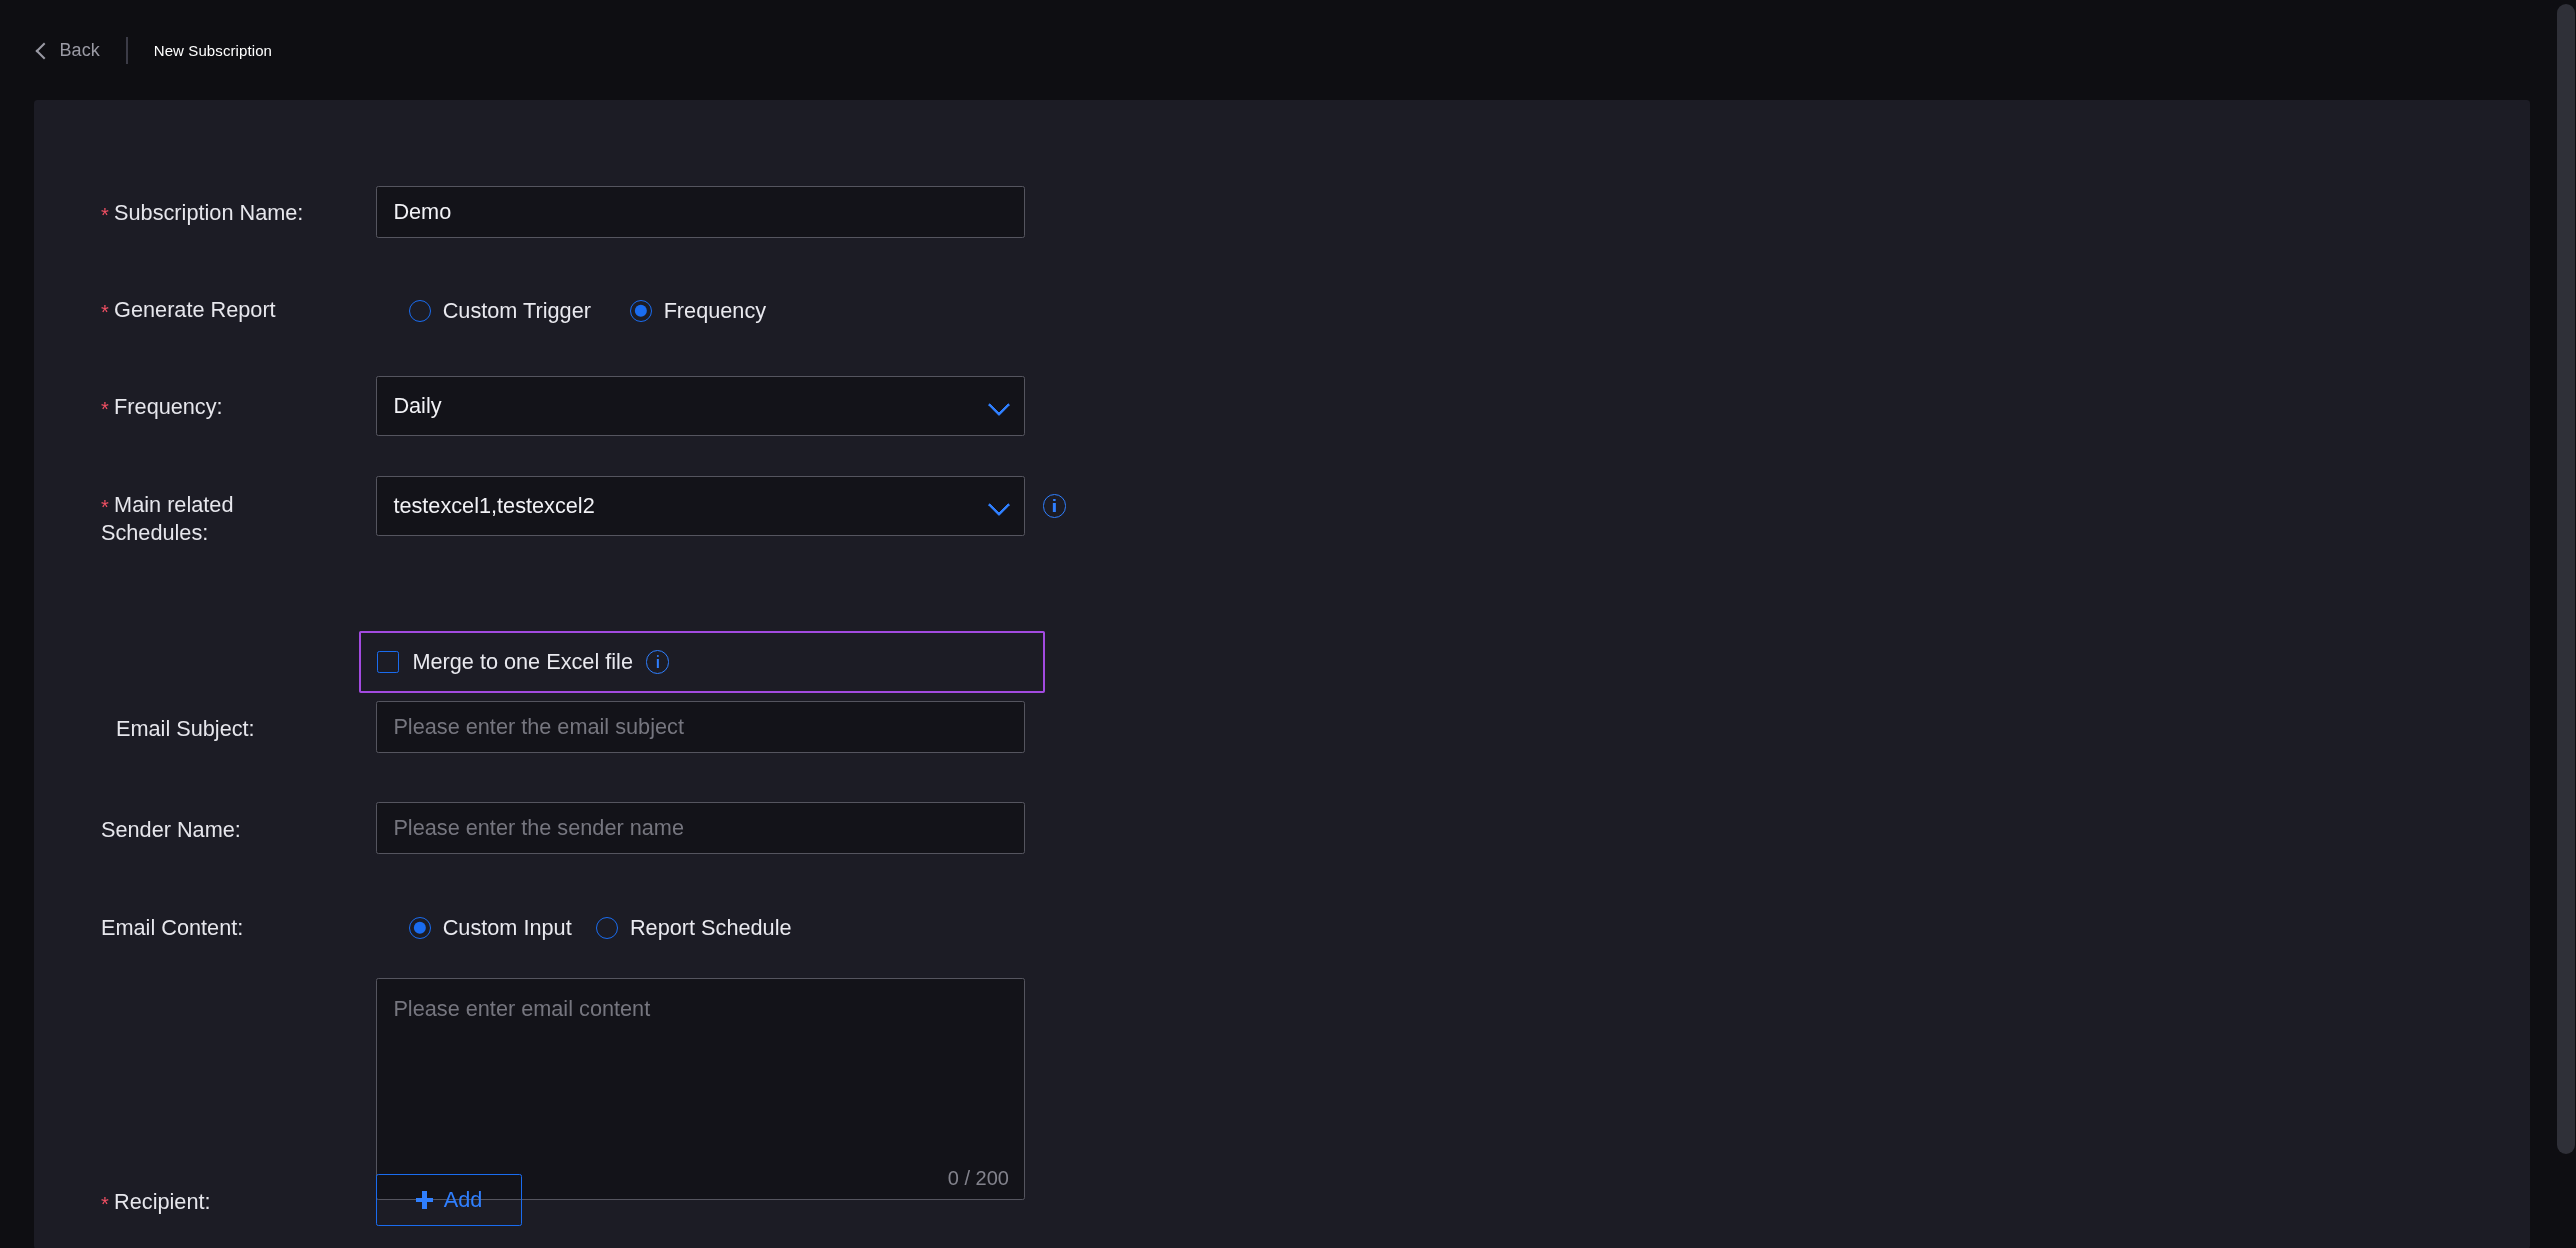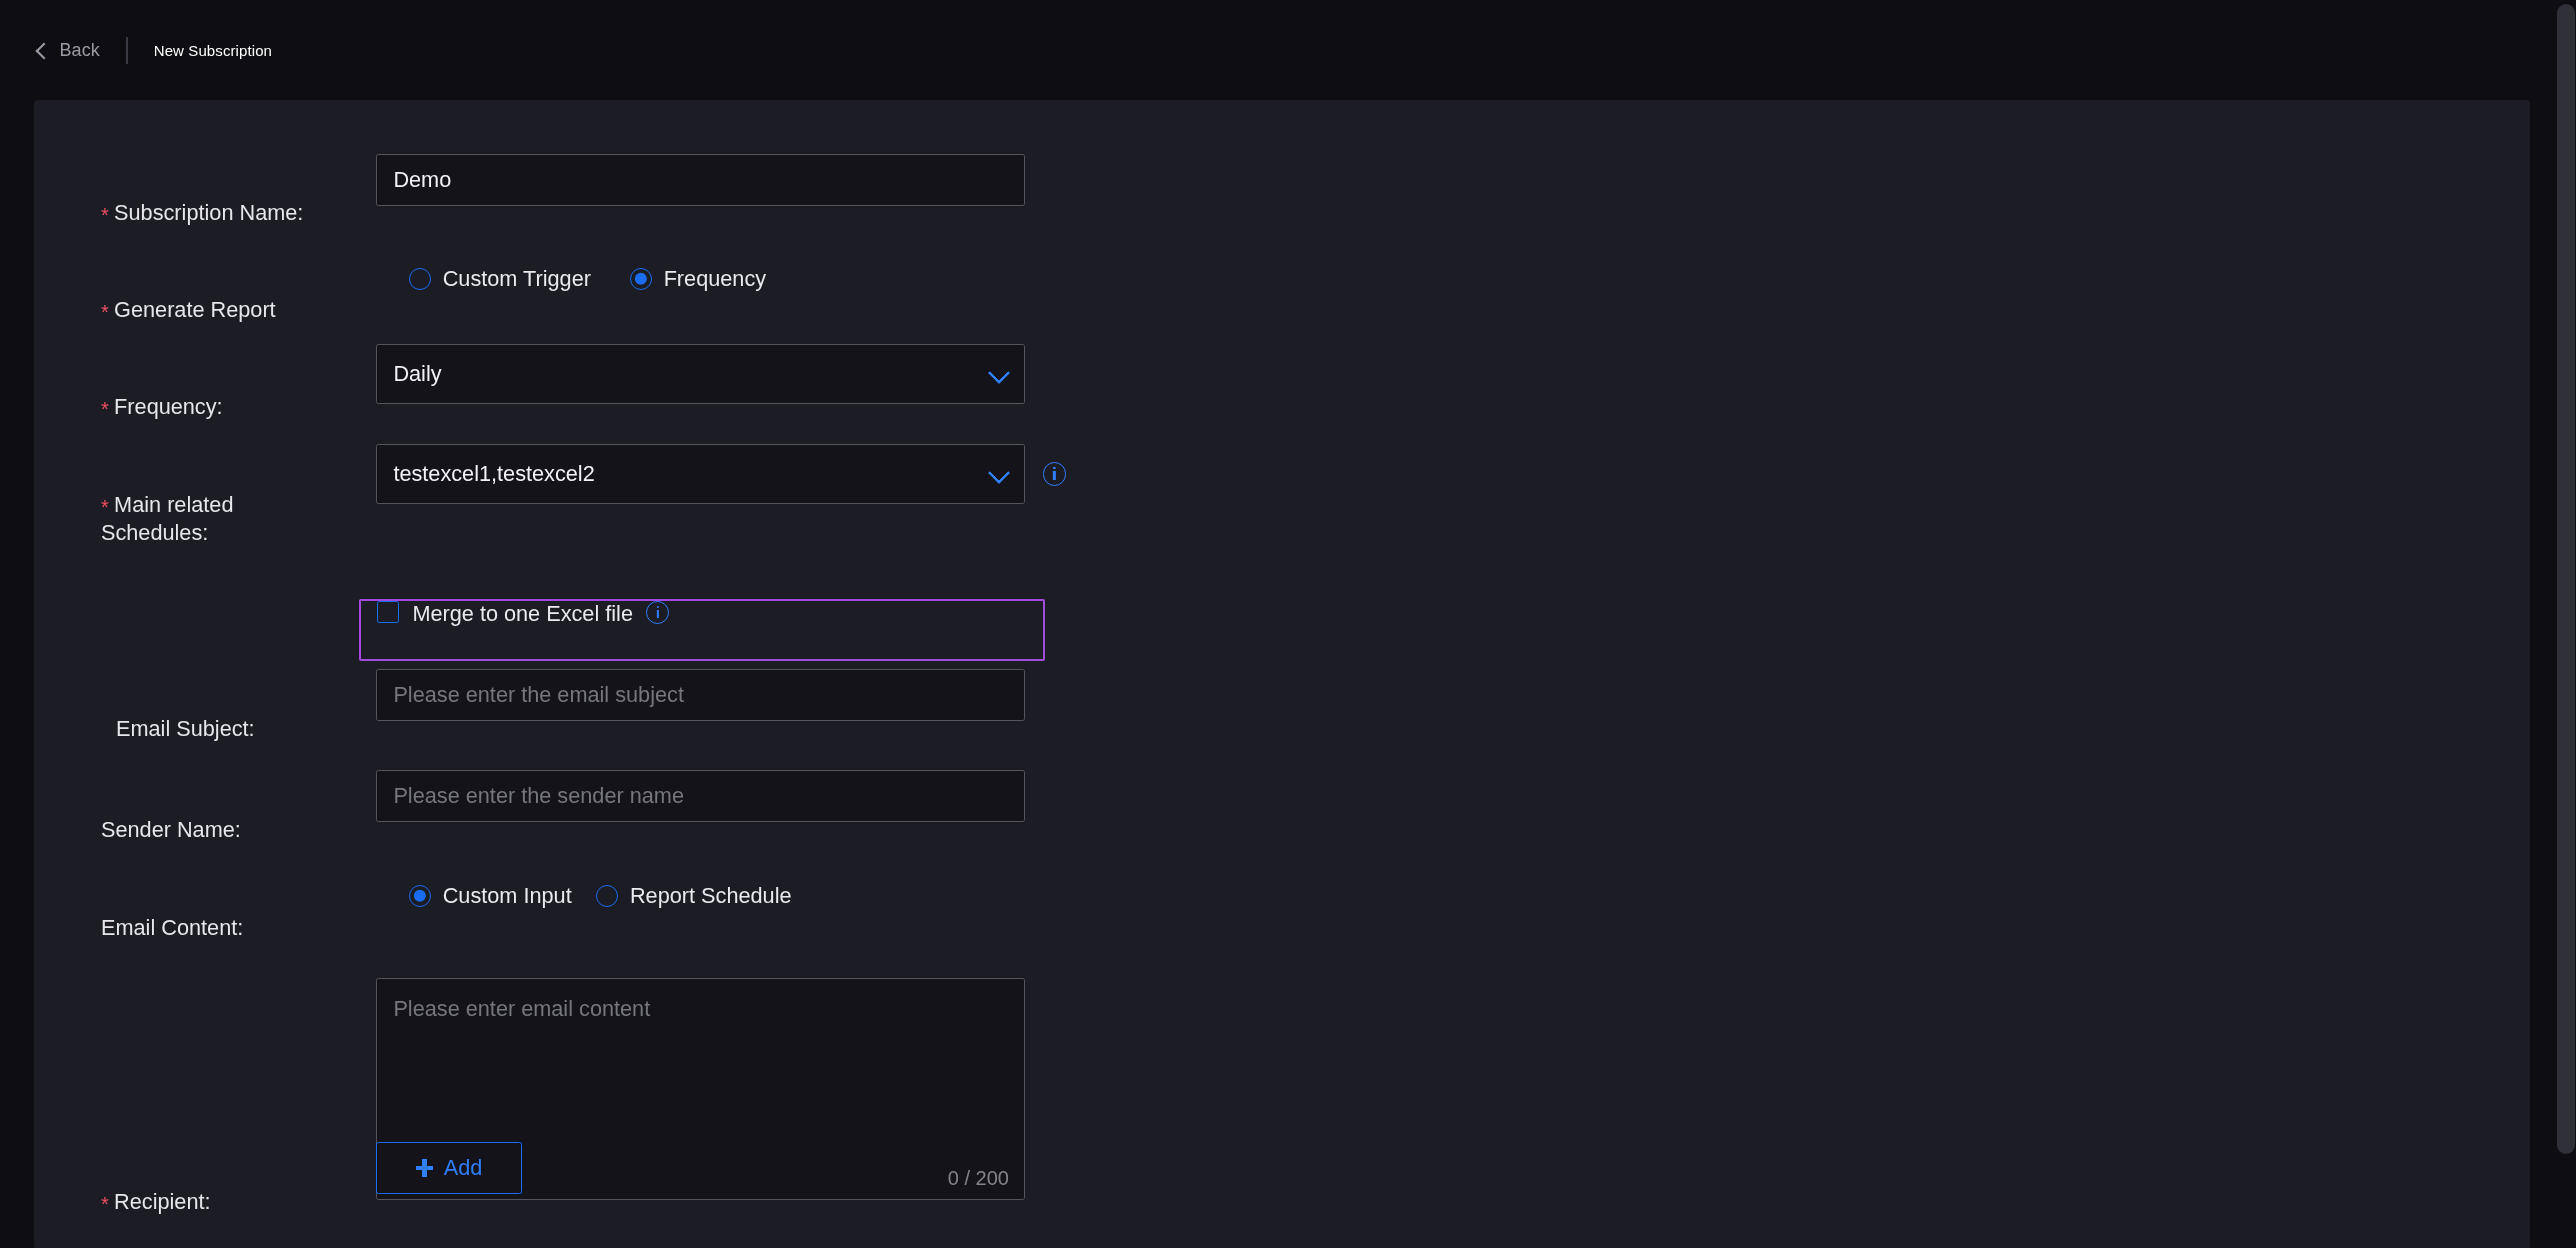--- a/index.html
+++ b/index.html
@@ -99,20 +99,21 @@
     color: #ef4f63;
     margin-right: 5.3px;
     font-size: 20px;
     position: relative;
     top: 1.8px;
   }
 
   
   .field {
     position: absolute;
+    margin-top: 32px;
   }
 
   .text-input {
     width: 649px;
     height: 52px;
     background: #131319;
     border: 1.2px solid #55555f;
     border-radius: 2.3px;
     color: #f2f2f6;
     font-size: 21.7px;
@@ -217,21 +218,21 @@
     transform: translateX(-50%);
   }
 
   
   .merge-wrap {
     width: 686px;
     height: 62px;
     border: 2.3px solid #a24ae0;
     border-radius: 1.8px;
     display: flex;
-    align-items: flex-start;
+    align-items: center;
     padding-left: 16.4px;
     gap: 13px;
   }
   .checkbox {
     width: 22px; height: 22px;
     border: 1.8px solid #1a6cf0;
     border-radius: 2.3px;
     background: transparent;
     flex: 0 0 auto;
     cursor: pointer;

